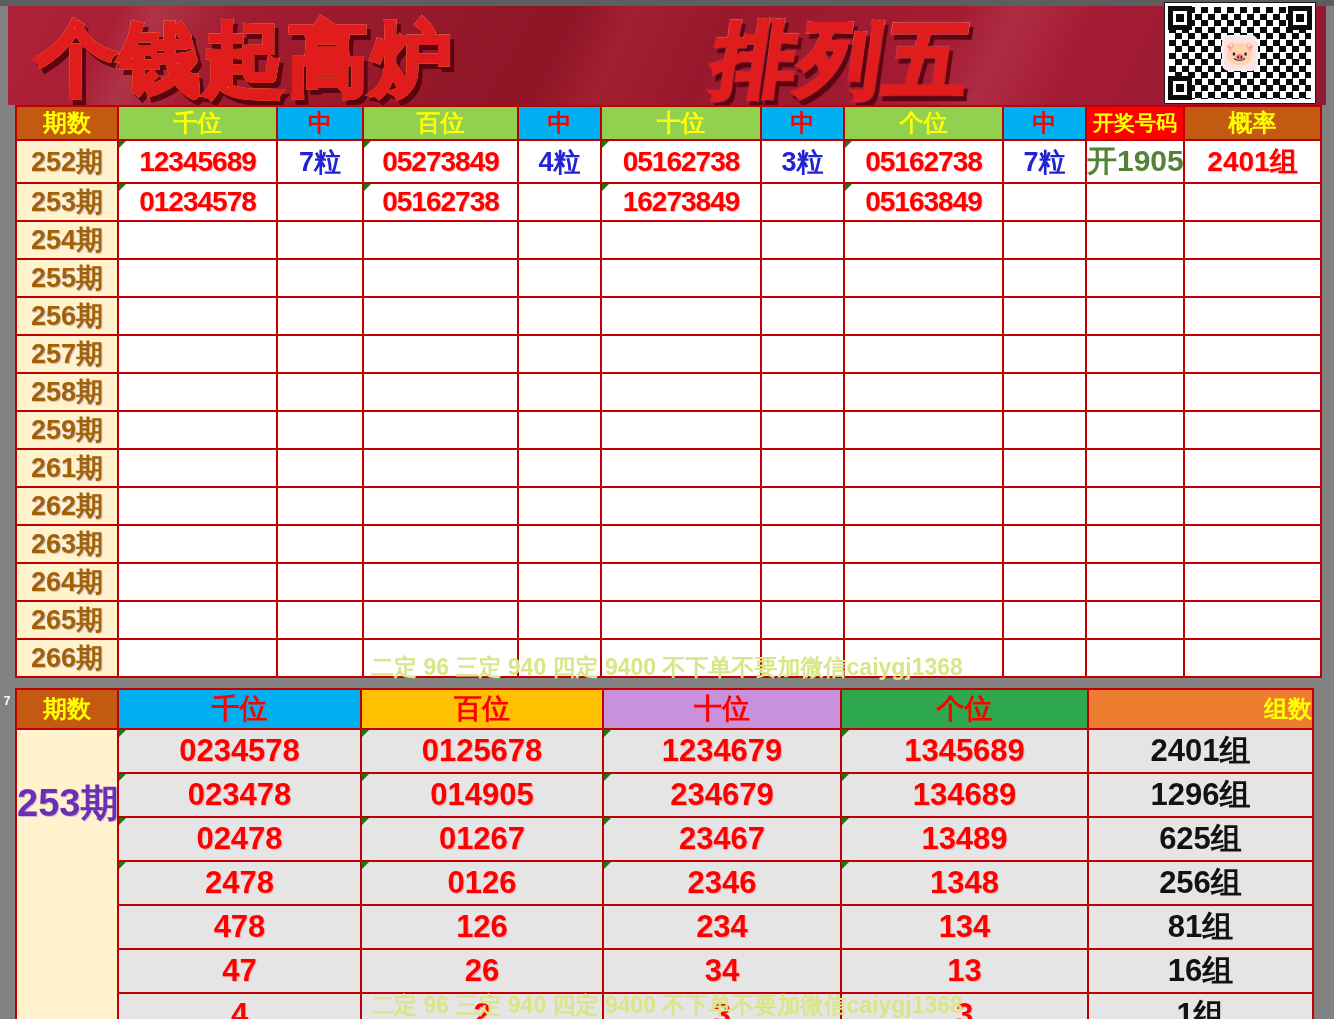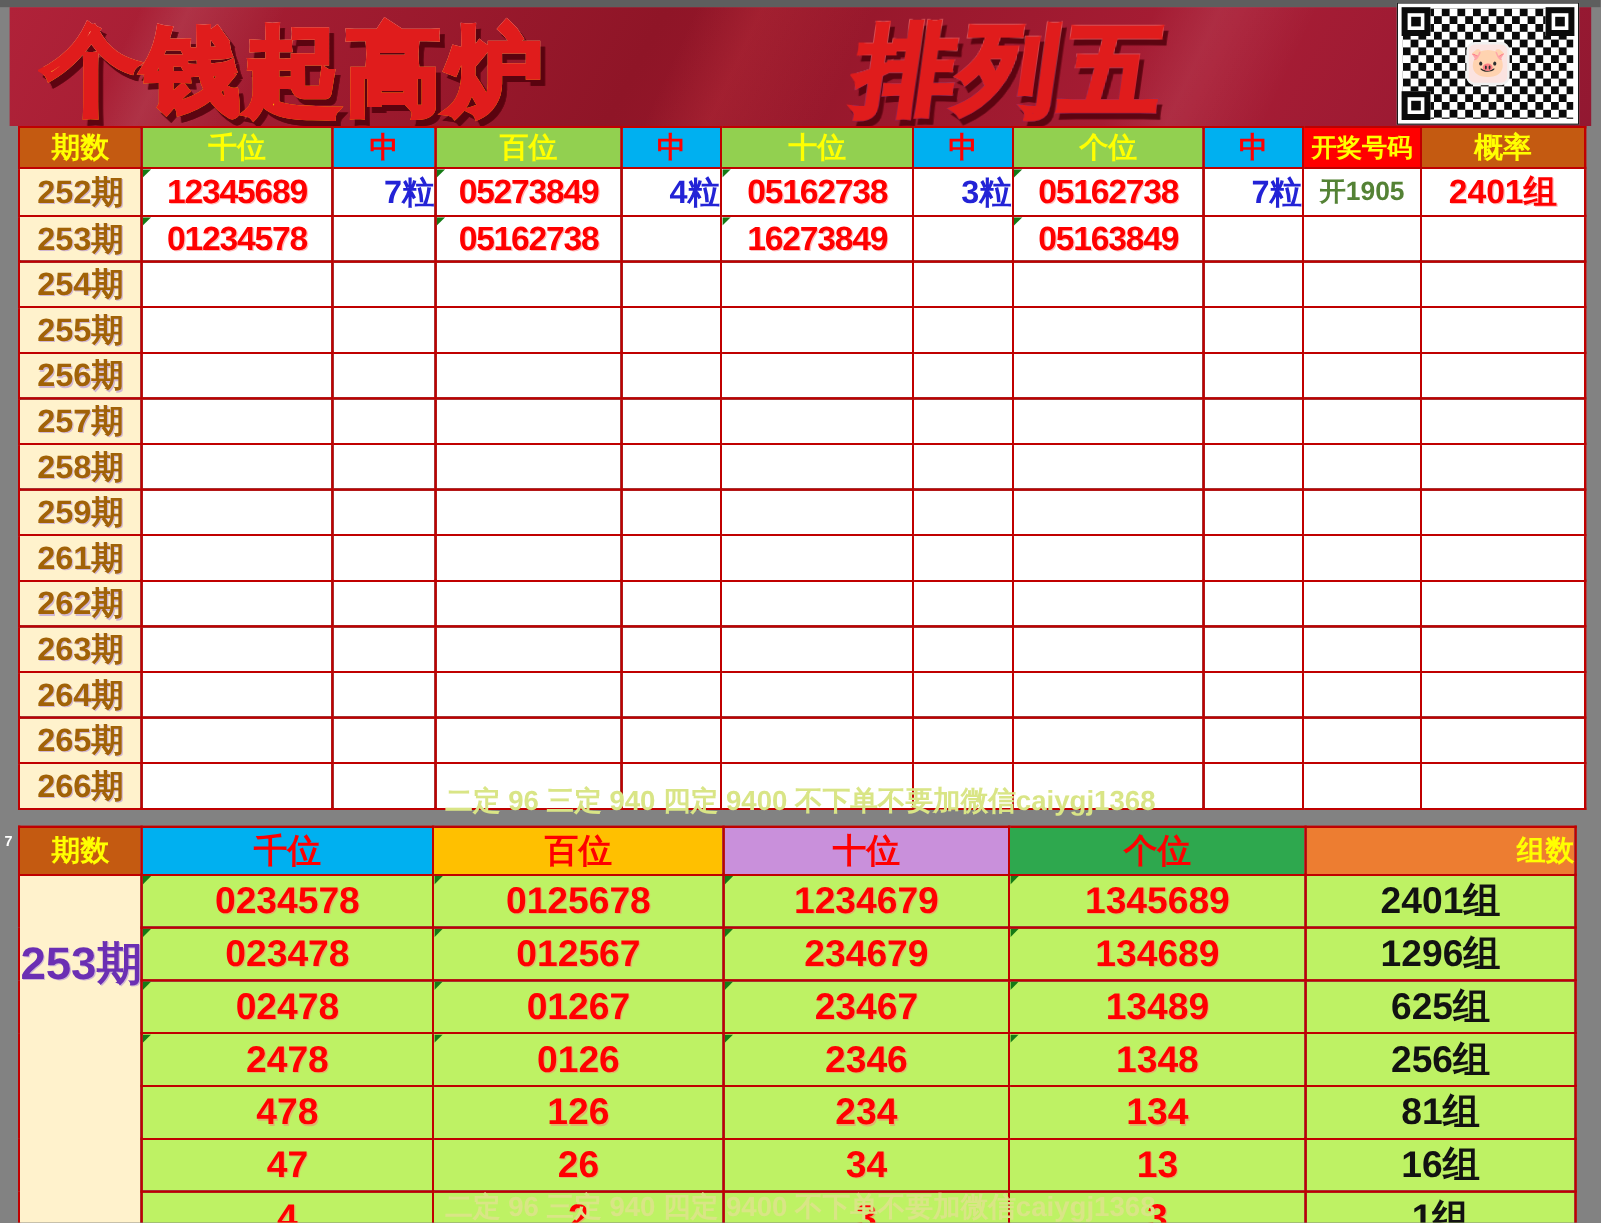--- a/index.html
+++ b/index.html
@@ -54,39 +54,39 @@
   .t1 thead th { height:33px; font-size:24px; font-weight:bold; }
   .h-brown { background:#C45A11; color:#FFFF00; }
   .h-green { background:#92D050; color:#FFFF00; }
   .h-cyan  { background:#00B0F0; color:#FF0000; }
   .h-red   { background:#FF0000; color:#FFFF00; font-size:21px !important; }
   .t1 td { height:31px; background:#ffffff; }
   .lbl  { background:#FFF2CC !important; color:#a16207; font-weight:bold; font-size:27px;
           text-shadow:1px 1px 0 rgba(150,110,220,.45); }
   .num  { color:#FF0000; font-weight:bold; font-size:28px; letter-spacing:-1px;
           text-shadow:1px 1px 0 rgba(255,120,120,.5); }
-  .zhong{ color:#2323D6; font-weight:bold; font-size:27px;text-align:right; }
-  .kai  { color:#548235; font-weight:bold; font-size:22px; }
+  .zhong{ color:#2323D6; font-weight:bold; font-size:27px; }
+  .kai  { color:#548235; font-weight:bold; font-size:30px; }
   .prob { color:#FF0000; font-weight:bold; font-size:28px; text-shadow:1px 1px 0 rgba(255,120,120,.5); }
 
   
   .band { position:absolute; left:0; width:100%; text-align:center; color:#D9E586;
           font-weight:bold; font-size:23px; }
   .band1 { top:652px; } .band2 { top:990px; }
 
   
   .t2 { position:absolute; top:688px; left:15px; width:1297px; height:297px; }
   .t2 thead th { height:31px; font-size:28px; font-weight:bold; }
   .h2-brown { background:#C45A11; color:#FFFF00; font-size:24px !important; }
   .h2-cyan  { background:#00B0F0; color:#FF0000; }
   .h2-gold  { background:#FFC000; color:#FF0000; }
   .h2-violet{ background:#C990DB; color:#FF0000; }
   .h2-green { background:#2EA84E; color:#FF0000; }
   .h2-orange{ background:#ED7D31; color:#FFFF00; font-size:24px !important;text-align:right; }
-  .t2 td { height:35px; background:#bef264; }
+  .t2 td { height:35px; background:#e5e5e5; }
   .lbl2 { background:#FFF2CC !important; color:#6B2FB3; font-weight:bold; font-size:38px;
           vertical-align:top; padding-top:48px; text-shadow:1px 1px 0 rgba(150,110,220,.45); }
   .num2 { color:#FF0000; font-weight:bold; font-size:31px;
           text-shadow:1px 1px 0 rgba(255,120,120,.5); }
   .grp  { color:#121212; font-weight:bold; font-size:31px; }
 </style>
 </head>
 <body>
 
 <div class="page">
@@ -347,21 +347,21 @@
       <tr>
           <td class="lbl2" rowspan="7">253期</td>
           <td class="num2 tri">0234578</td>
           <td class="num2 tri">0125678</td>
           <td class="num2 tri">1234679</td>
           <td class="num2 tri">1345689</td>
           <td class="grp">2401组</td>
         </tr>
       <tr>
           <td class="num2 tri">023478</td>
-          <td class="num2 tri">012567</td>
+          <td class="num2 tri">014905</td>
           <td class="num2 tri">234679</td>
           <td class="num2 tri">134689</td>
           <td class="grp">1296组</td>
         </tr>
       <tr>
           <td class="num2 tri">02478</td>
           <td class="num2 tri">01267</td>
           <td class="num2 tri">23467</td>
           <td class="num2 tri">13489</td>
           <td class="grp">625组</td>

